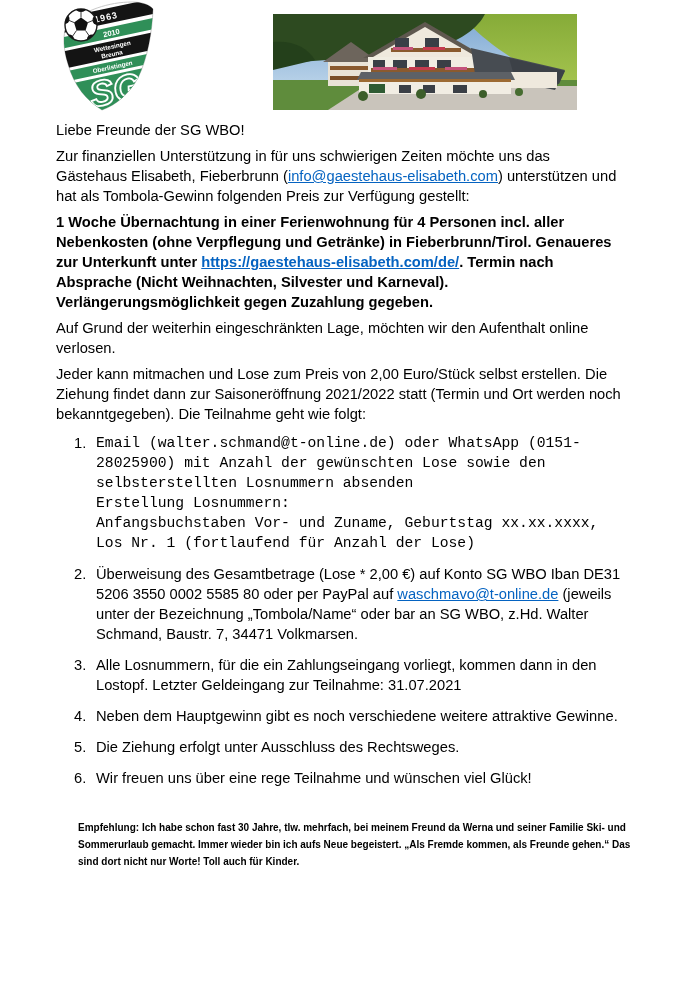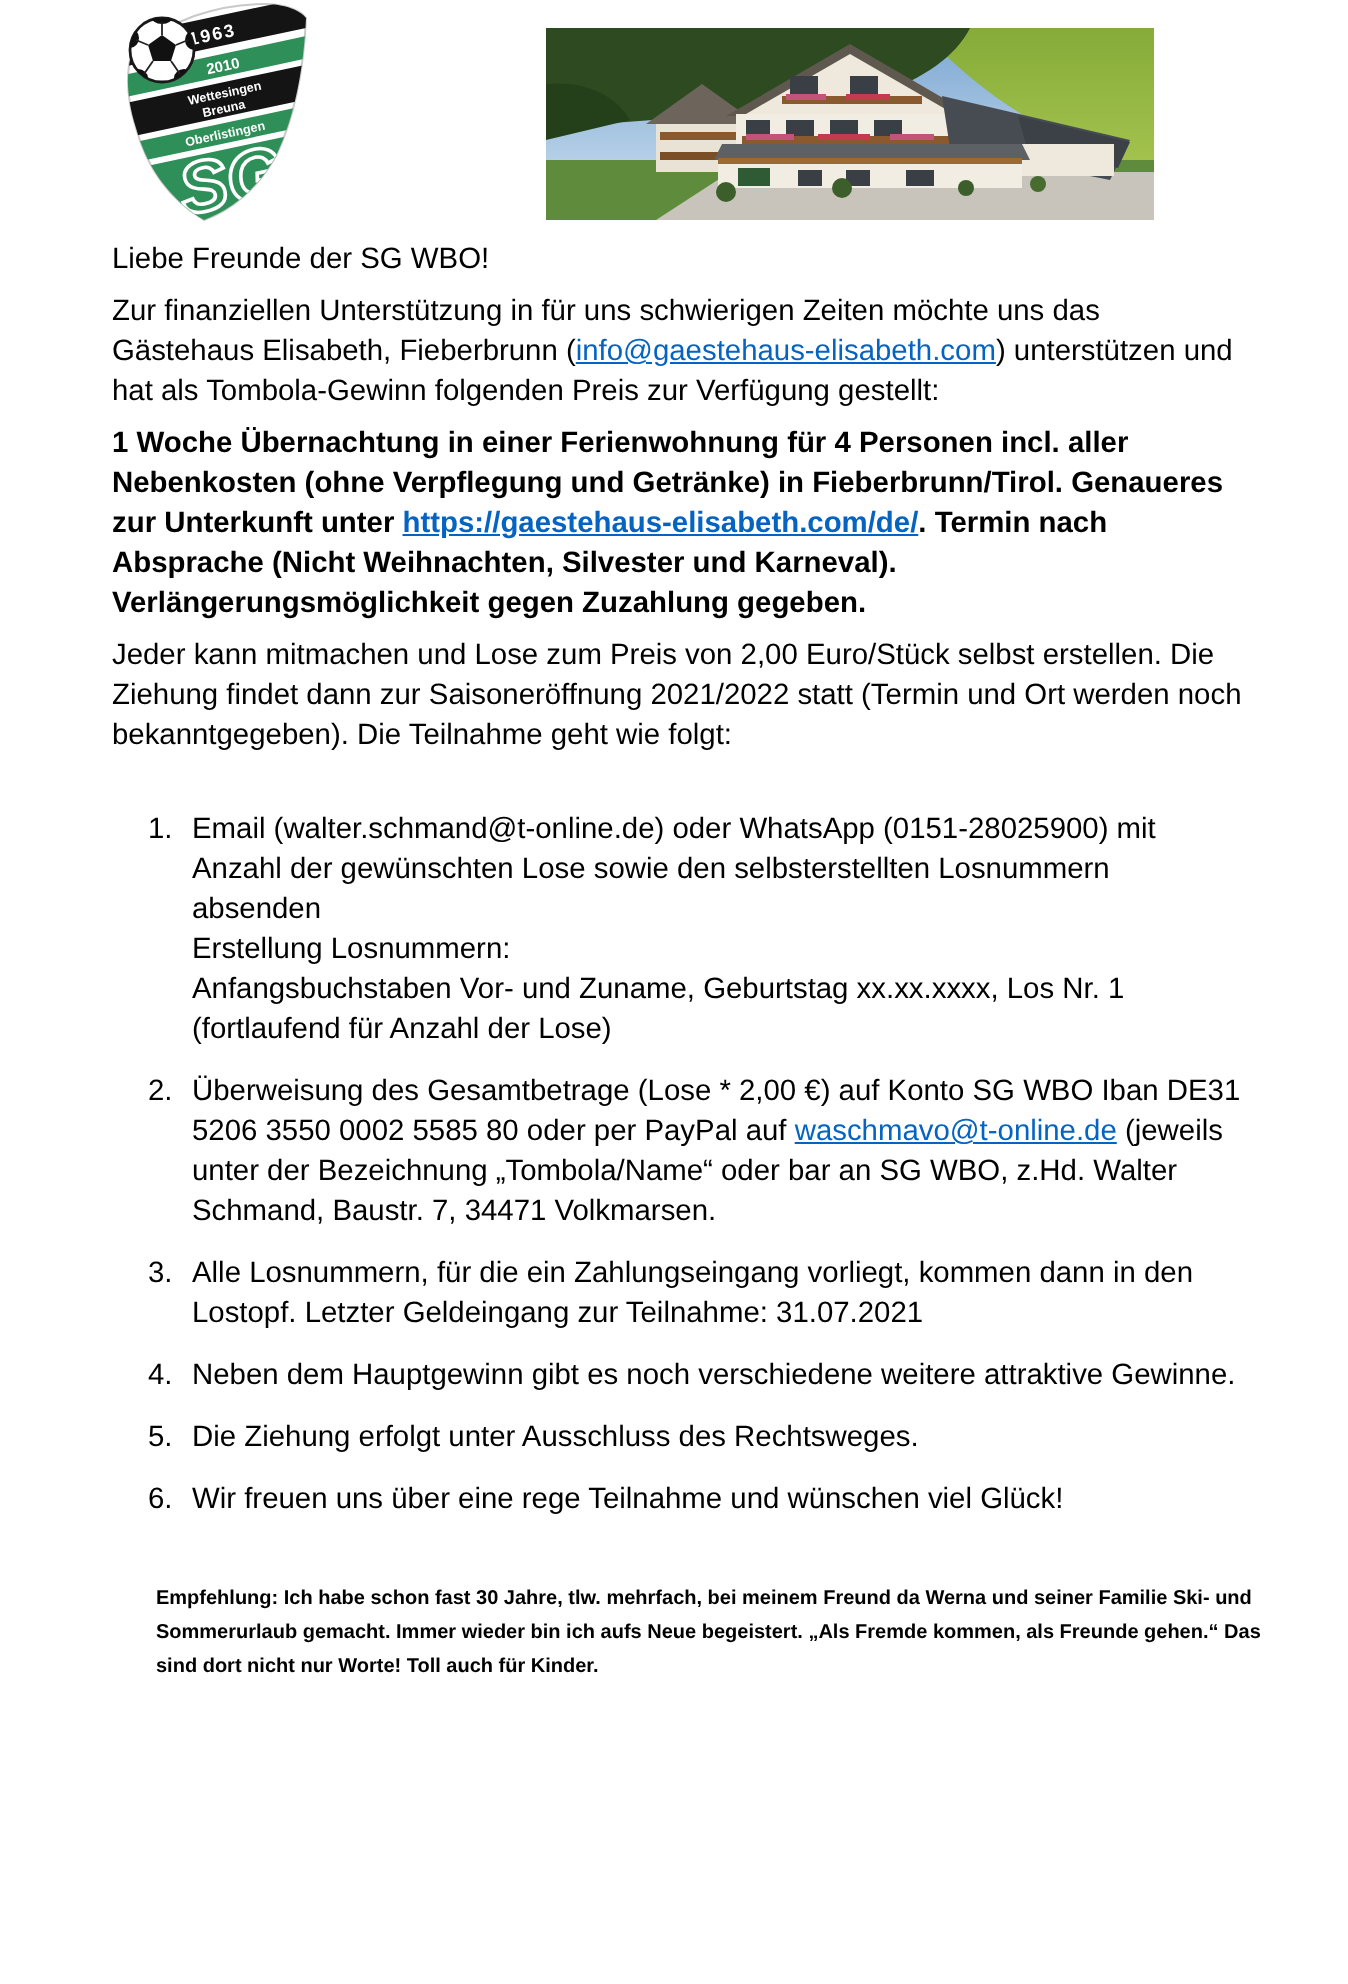--- a/index.html
+++ b/index.html
@@ -14,29 +14,29 @@
   .logo  { position:absolute; left:54px; top:0; }
   .photo { position:absolute; left:273px; top:14px; }
 
   
   .content {
     position:absolute; left:56px; top:120px; width:580px;
     font-size:14.7px; line-height:20px;
   }
   .para { margin:0 0 6px 0; width:566px; }
   .para.bold { font-weight:bold; }
-  .para.pre-list { margin-bottom:27px; }
+  .para.pre-list { margin-bottom:9px; }
 
   .lnk { color:#0563C1; text-decoration:underline; cursor:pointer;margin-top:36px; }
   .prize .lnk { font-weight:bold; }
 
   .step { display:flex; margin:0 0 11px 18px; }
   .step-num { flex:0 0 22px; width:22px; }
   .step-body { width:525px; }
-  .blk { display:block; }
+  .blk { display:block;font-family:Liberation Mono, monospace; }
 
   .closing { font-weight:bold; margin:3px 0 0 22px; width:540px; }
 
   .recommendation {
     font-weight:bold; font-size:10px; line-height:17px;
     margin:31px 0 0 22px; width:558px;
   }
 
   .bold-inline { font-weight:normal; }
 </style>
@@ -157,20 +157,21 @@
   </svg>
 
   <div class="content">
 
     <p class="para">Liebe Freunde der SG WBO!</p>
 
     <p class="para"><span>Zur finanziellen Unterstützung in für uns schwierigen Zeiten möchte uns das Gästehaus Elisabeth, Fieberbrunn (</span><a class="lnk">info@gaestehaus-elisabeth.com</a><span>) unterstützen und hat als Tombola-Gewinn folgenden Preis zur Verfügung gestellt:</span></p>
 
     <p class="para bold prize"><span>1 Woche Übernachtung in einer Ferienwohnung für 4 Personen incl. aller Nebenkosten (ohne Verpflegung und Getränke) in Fieberbrunn/Tirol. Genaueres zur Unterkunft unter </span><a class="lnk">https://gaestehaus-elisabeth.com/de/</a><span>. Termin nach Absprache (Nicht Weihnachten, Silvester und Karneval). Verlängerungsmöglichkeit gegen Zuzahlung gegeben.</span></p>
 
+    <p class="para">Auf Grund der weiterhin eingeschränkten Lage, möchten wir den Aufenthalt online verlosen.</p>
 
     <p class="para pre-list">Jeder kann mitmachen und Lose zum Preis von 2,00 Euro/Stück selbst erstellen. Die Ziehung findet dann zur Saisoneröffnung 2021/2022 statt (Termin und Ort werden noch bekanntgegeben). Die Teilnahme geht wie folgt:</p>
 
     <div class="step">
       <span class="step-num">1.</span>
       <div class="step-body">
         <span class="blk">Email (walter.schmand@t-online.de) oder WhatsApp (0151-28025900) mit Anzahl der gewünschten Lose sowie den selbsterstellten Losnummern absenden</span>
         <span class="blk">Erstellung Losnummern:</span>
         <span class="blk">Anfangsbuchstaben Vor- und Zuname, Geburtstag xx.xx.xxxx, Los Nr. 1 (fortlaufend für Anzahl der Lose)</span>
       </div>

